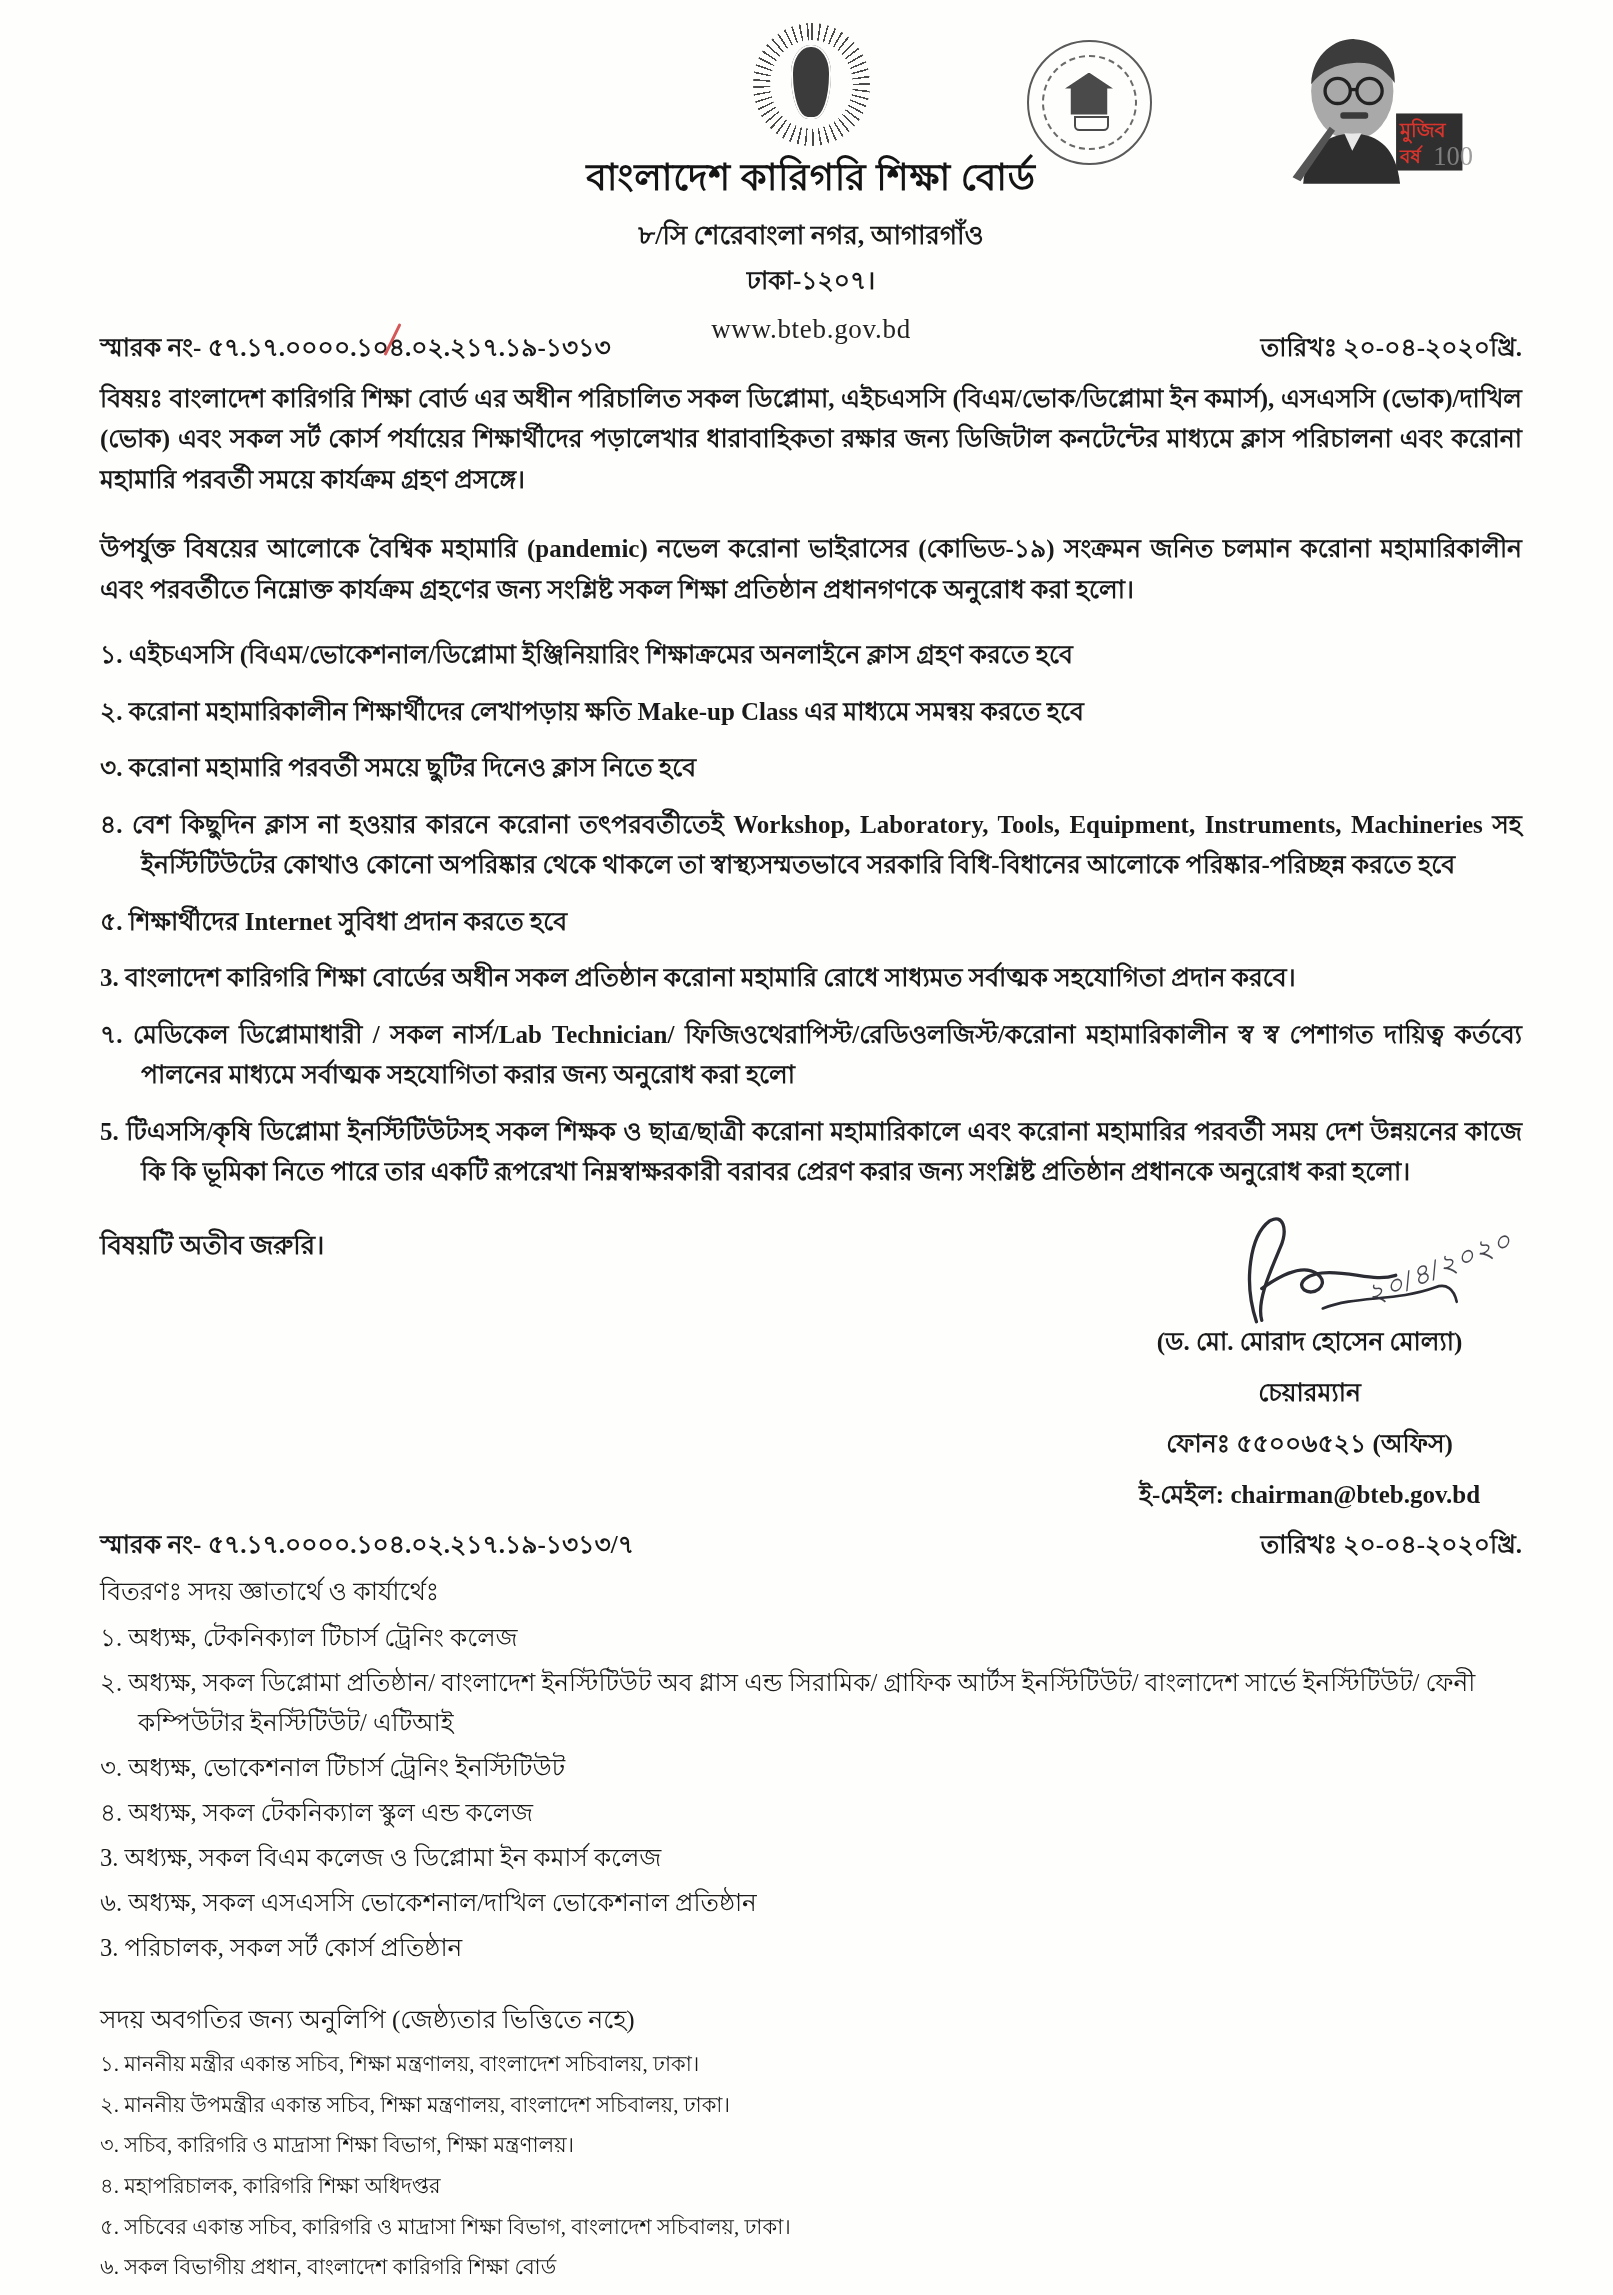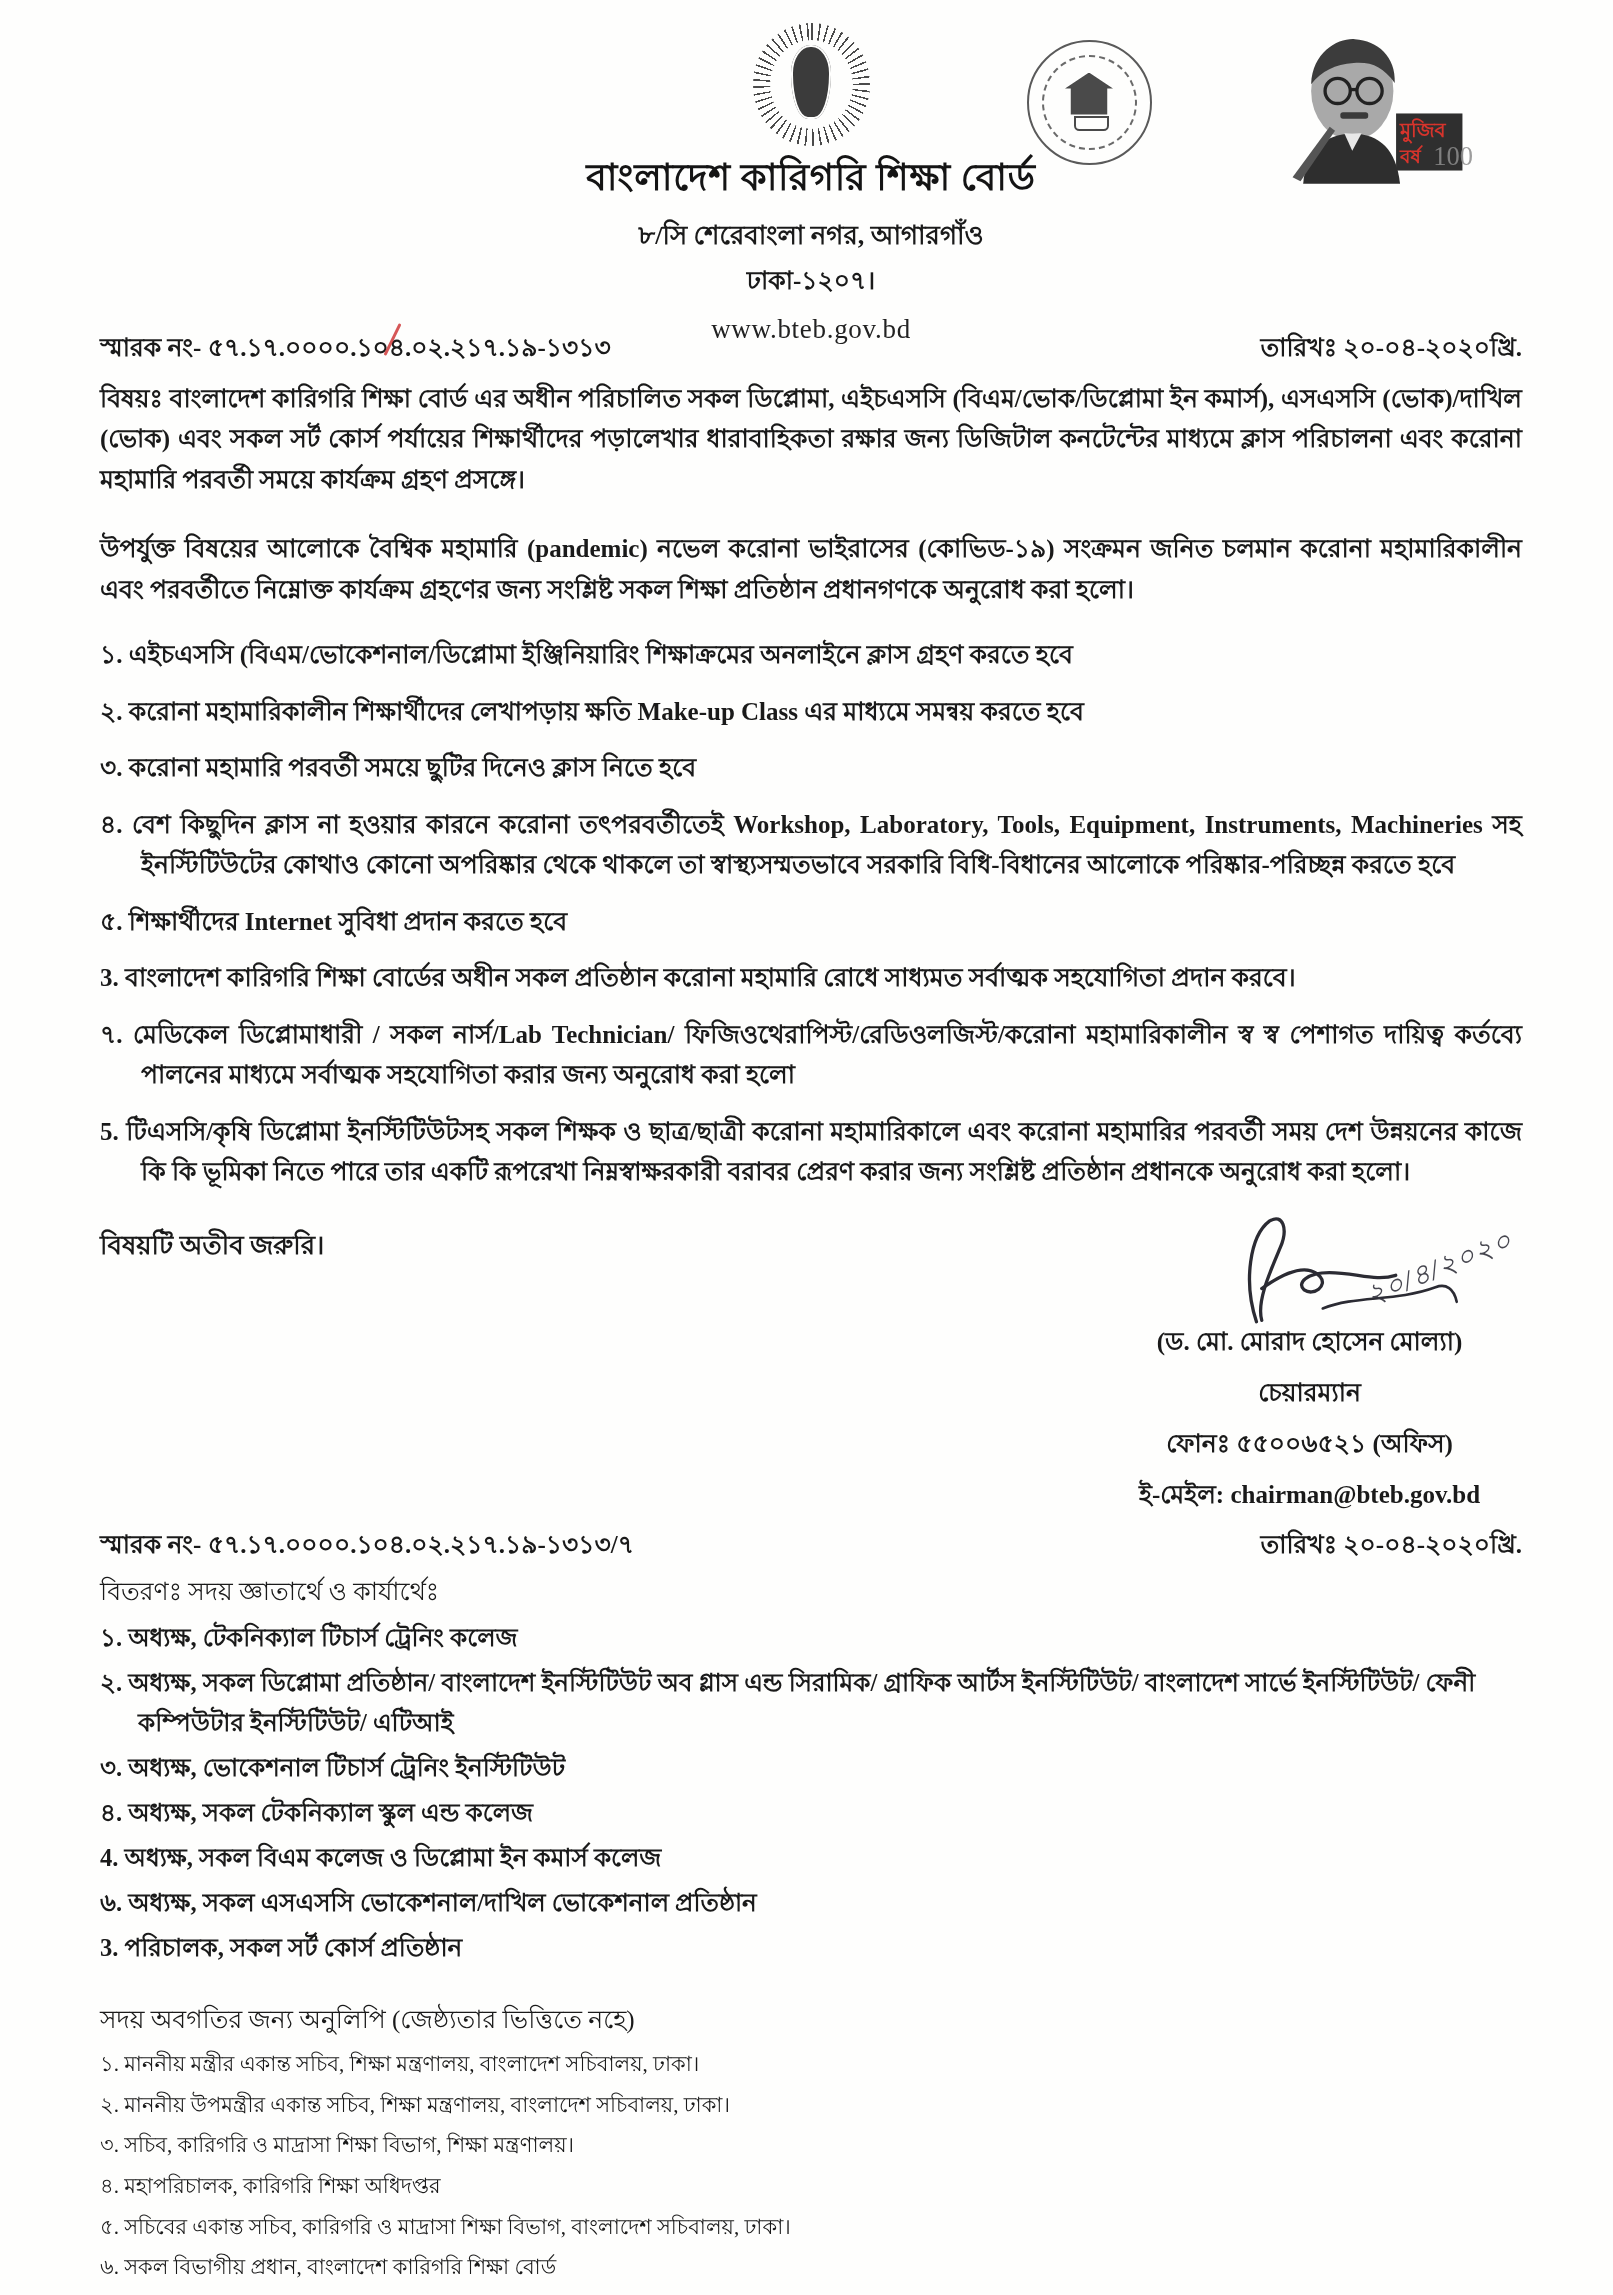--- a/index.html
+++ b/index.html
@@ -74,21 +74,21 @@
   .sig-svg{display:block;margin:0 auto -17px auto;}
   .hand-over{
     position:absolute;right:5.3px;top:36px;transform:rotate(-22deg);
     font-size:28px;color:#33333d;font-style:italic;letter-spacing:1.3px;opacity:.9;
   }
   .sig-name{font-weight:700;font-size:25px;margin-top:4px;}
   .sig-line{font-weight:700;font-size:25px;margin-top:10.6px;}
 
   .dist-head{font-weight:400;font-size:25px;margin-top:6.6px;}
   .dist-item{
-    font-weight:700;font-size:24.6px;margin-top:5.3px;
+    font-weight:400;font-size:24.6px;margin-top:5.3px;
     padding-left:38px;text-indent:-38px;
   }
   .cc-wrap{position:relative;margin-top:32px;}
   .cc-item{
     font-weight:400;font-size:21px;margin-top:6.6px;
     padding-left:44px;text-indent:-44px;max-width:1195px;
   }
 </style>
 </head>
 <body>
@@ -169,21 +169,21 @@
       <span>স্মারক নং- ৫৭.১৭.০০০০.১০৪.০২.২১৭.১৯-১৩১৩/৭</span>
       <span>তারিখঃ ২০-০৪-২০২০খ্রি.</span>
     </div>
 
     <div class="dist-head">বিতরণঃ সদয় জ্ঞাতার্থে ও কার্যার্থেঃ</div>
     <div>
       <div class="dist-item">১. অধ্যক্ষ, টেকনিক্যাল টিচার্স ট্রেনিং কলেজ</div>
       <div class="dist-item">২. অধ্যক্ষ, সকল ডিপ্লোমা প্রতিষ্ঠান/ বাংলাদেশ ইনস্টিটিউট অব গ্লাস এন্ড সিরামিক/ গ্রাফিক আর্টস ইনস্টিটিউট/ বাংলাদেশ সার্ভে ইনস্টিটিউট/ ফেনী কম্পিউটার ইনস্টিটিউট/ এটিআই</div>
       <div class="dist-item">৩. অধ্যক্ষ, ভোকেশনাল টিচার্স ট্রেনিং ইনস্টিটিউট</div>
       <div class="dist-item">৪. অধ্যক্ষ, সকল টেকনিক্যাল স্কুল এন্ড কলেজ</div>
-      <div class="dist-item">4. অধ্যক্ষ, সকল বিএম কলেজ ও ডিপ্লোমা ইন কমার্স কলেজ</div>
+      <div class="dist-item">3. অধ্যক্ষ, সকল বিএম কলেজ ও ডিপ্লোমা ইন কমার্স কলেজ</div>
       <div class="dist-item">৬. অধ্যক্ষ, সকল এসএসসি ভোকেশনাল/দাখিল ভোকেশনাল প্রতিষ্ঠান</div>
       <div class="dist-item">3. পরিচালক, সকল সর্ট কোর্স প্রতিষ্ঠান</div>
     </div>
 
     <div class="cc-wrap">
       <div class="dist-head">সদয় অবগতির জন্য অনুলিপি (জেষ্ঠ্যতার ভিত্তিতে নহে)</div>
       <div>
         <div class="cc-item">১. মাননীয় মন্ত্রীর একান্ত সচিব, শিক্ষা মন্ত্রণালয়, বাংলাদেশ সচিবালয়, ঢাকা।</div>
         <div class="cc-item">২. মাননীয় উপমন্ত্রীর একান্ত সচিব, শিক্ষা মন্ত্রণালয়, বাংলাদেশ সচিবালয়, ঢাকা।</div>
         <div class="cc-item">৩. সচিব, কারিগরি ও মাদ্রাসা শিক্ষা বিভাগ, শিক্ষা মন্ত্রণালয়।</div>

